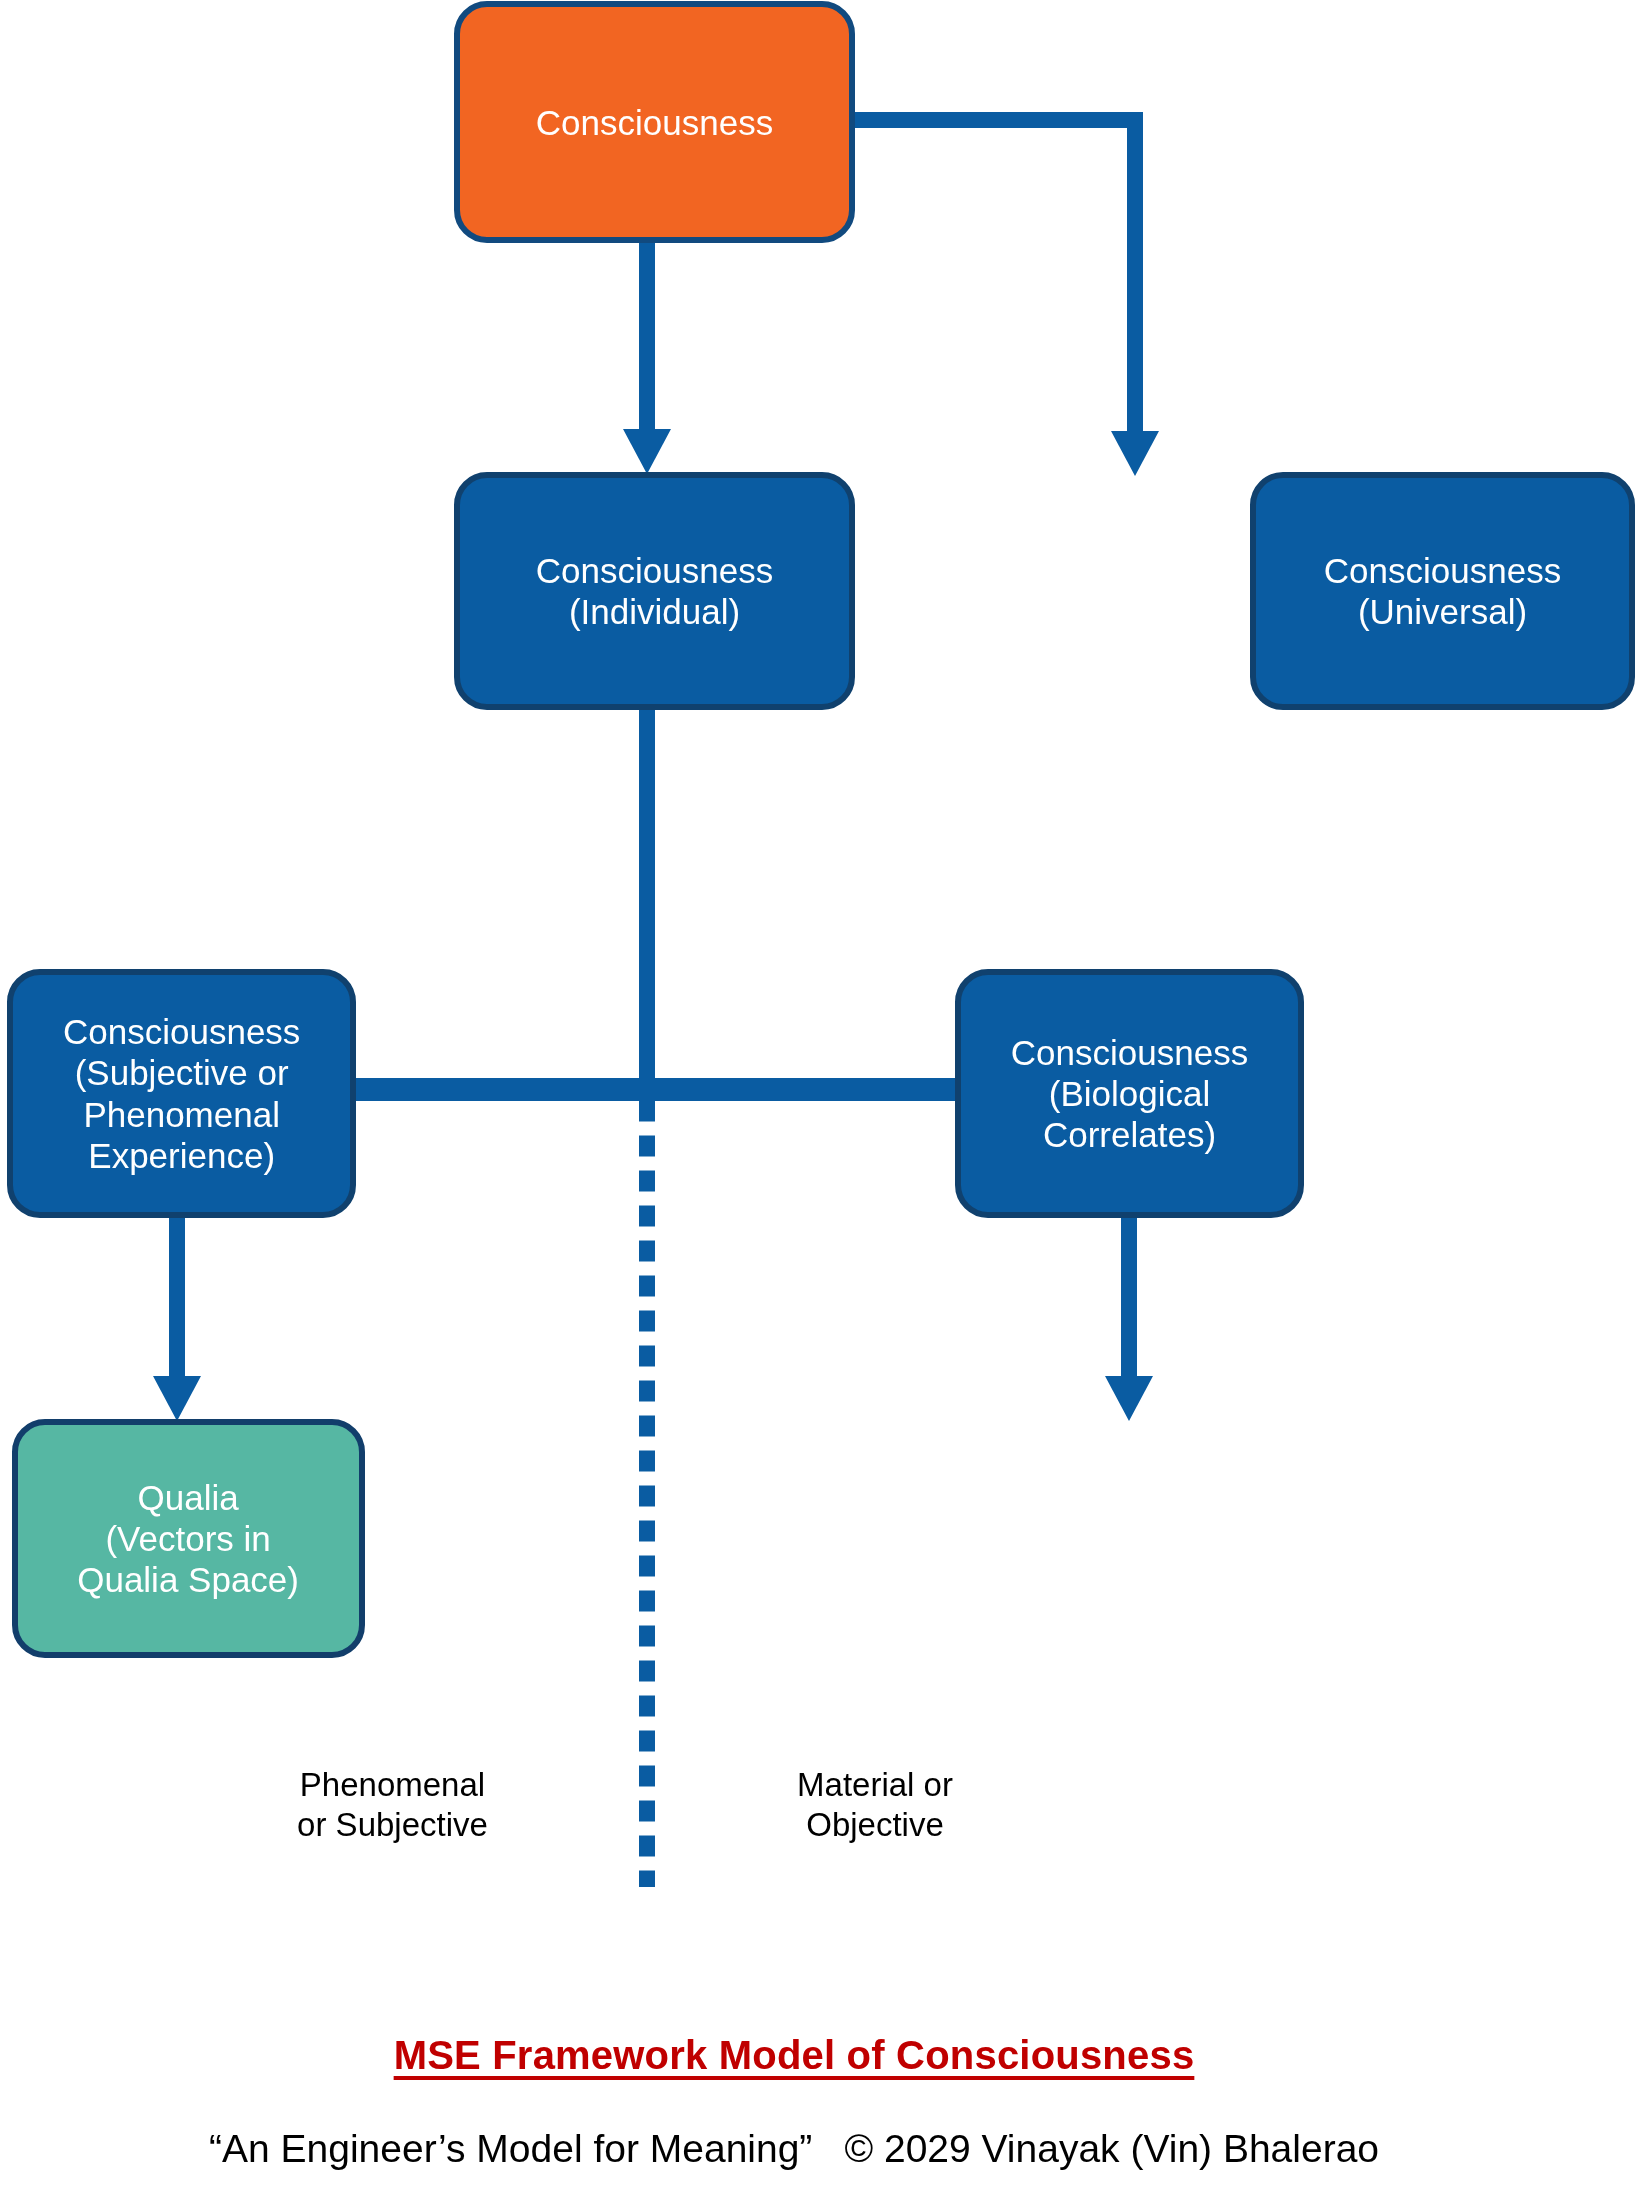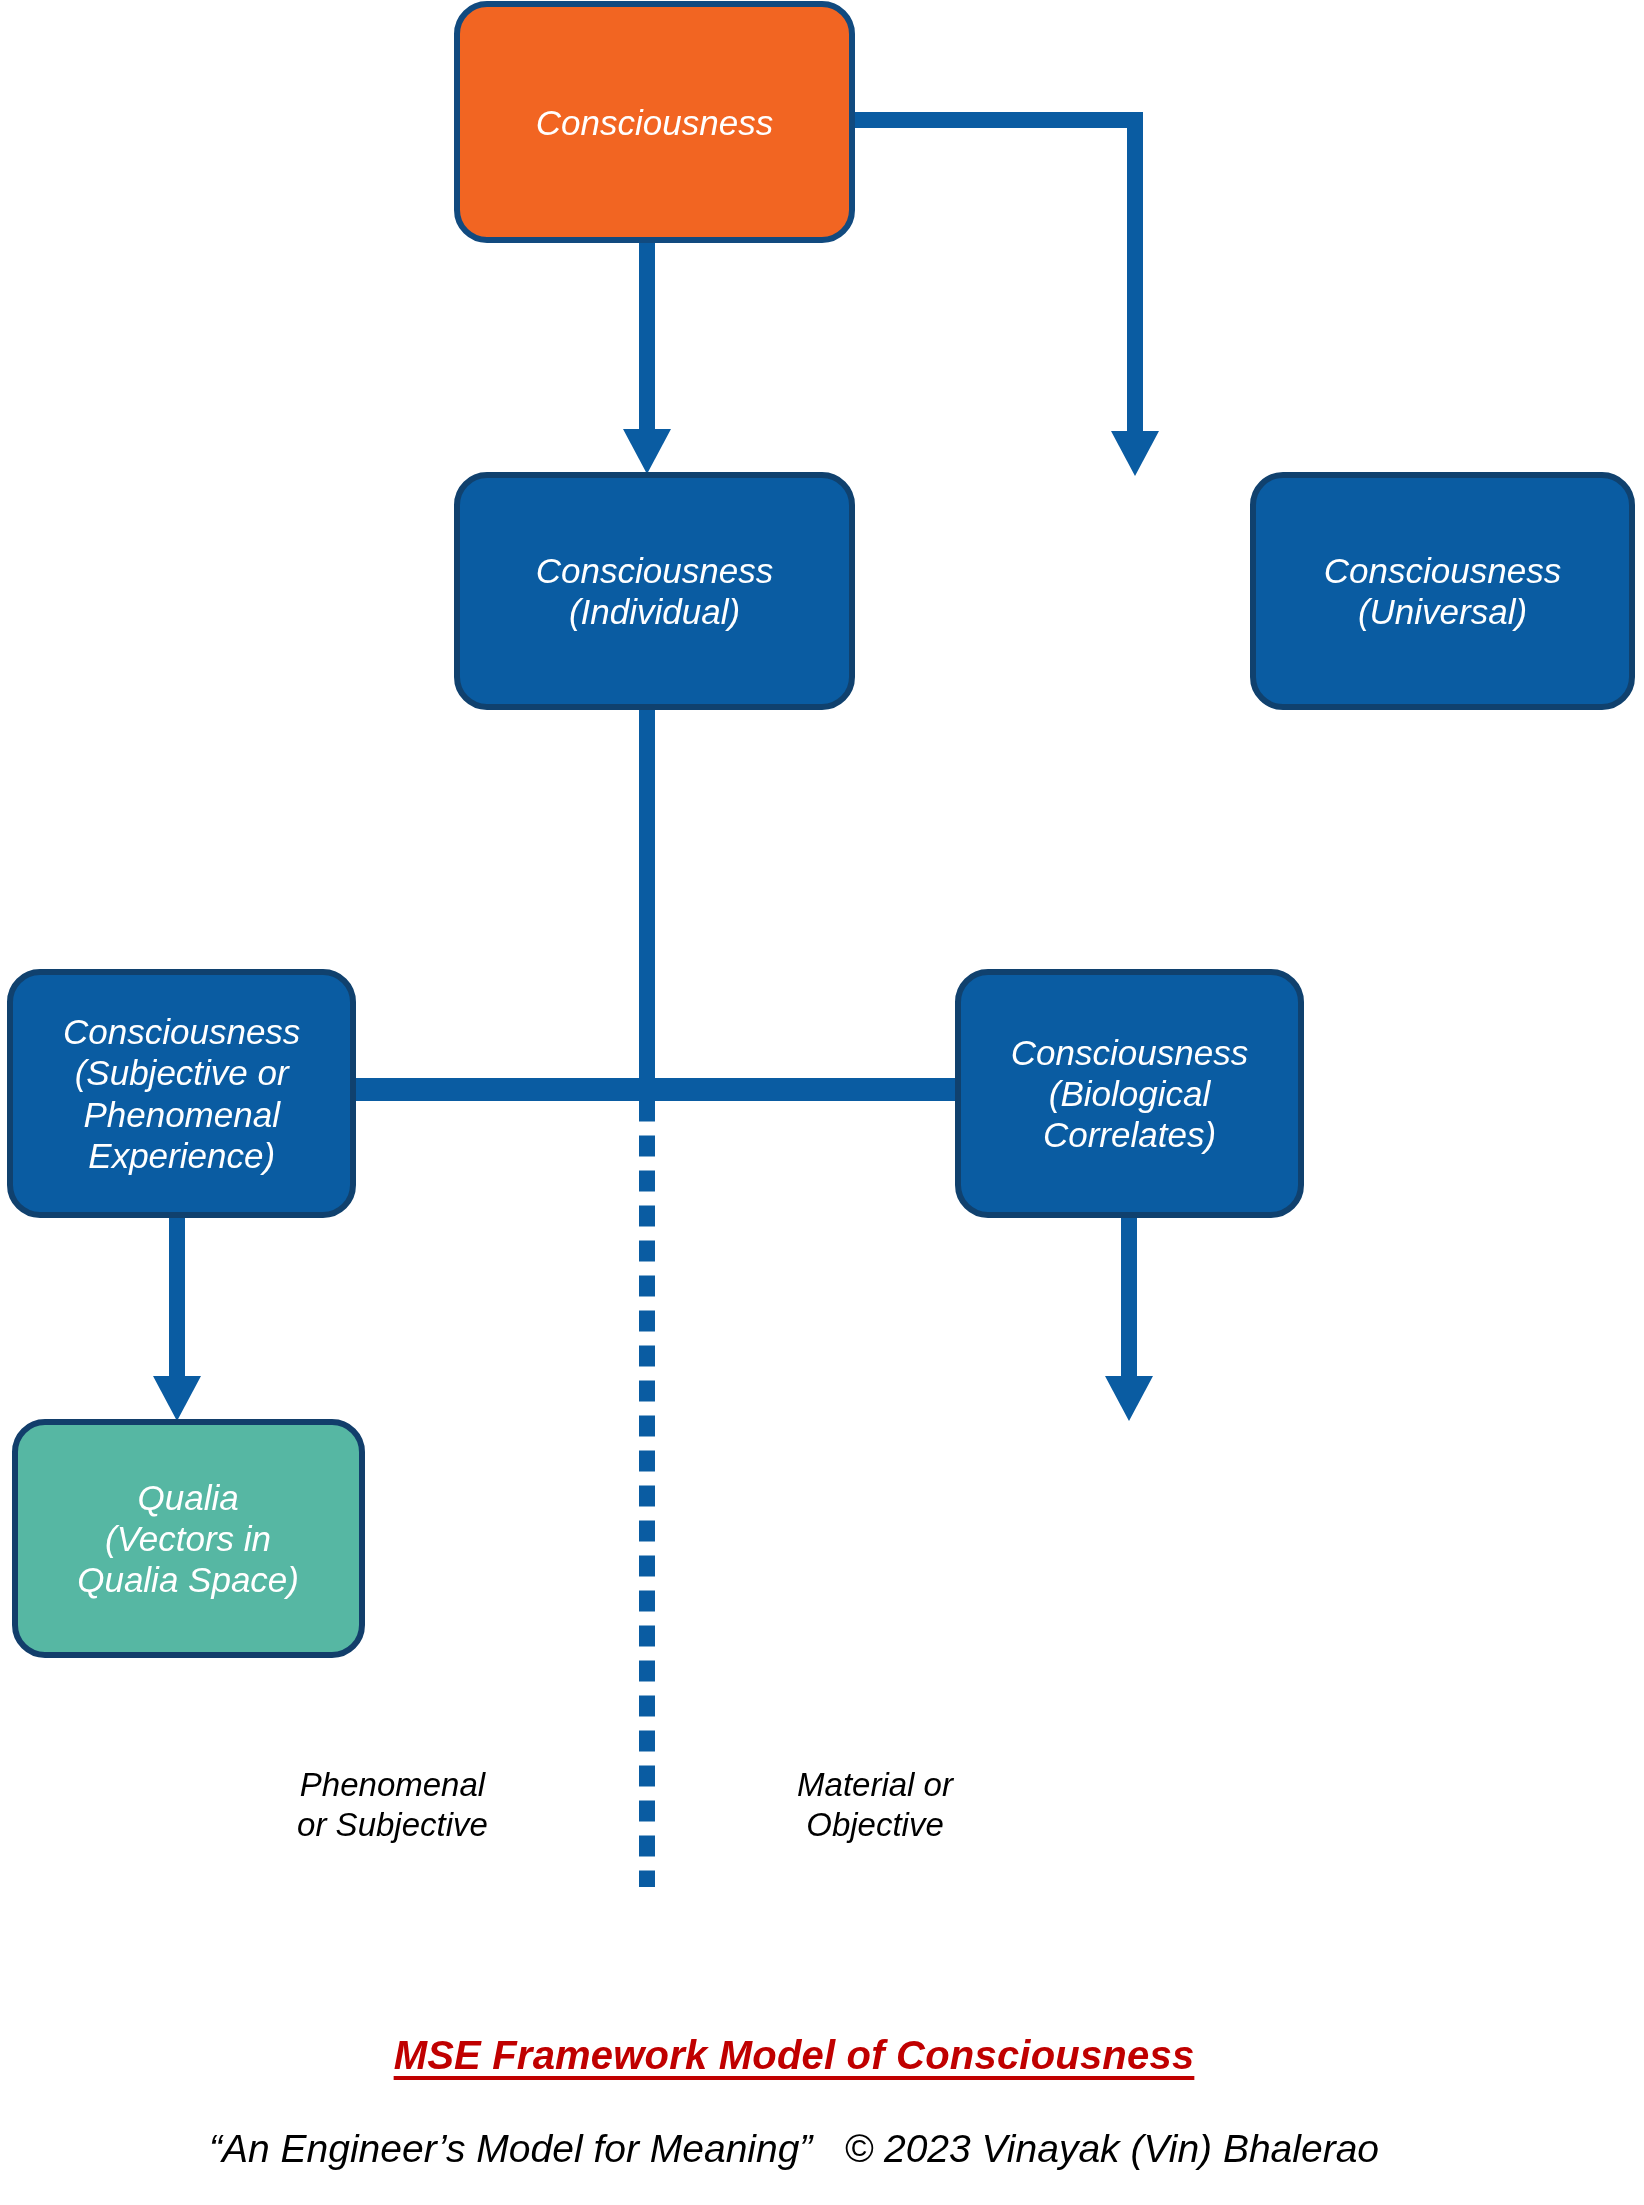--- a/index.html
+++ b/index.html
@@ -1,17 +1,17 @@
 <!DOCTYPE html>
 <html style="font-size:11.5px"><head>
 <meta charset="utf-8">
 <style>
   html,body{margin:0;padding:0;background:#ffffff;}
   body{width:1644px;height:2205px;position:relative;font-family:"Liberation Sans",sans-serif;overflow:hidden;}
-  #stage{position:absolute;left:0;top:0;width:1588px;height:2205px;font-style:italic;}
+  #stage{position:absolute;left:0;top:0;width:1588px;height:2205px;}
 
   .node{position:absolute;box-sizing:border-box;display:flex;align-items:center;
         justify-content:center;text-align:center;color:#ffffff;border-radius:33px;
         border:6.5px solid #104A7D;line-height:1.18;z-index:5;}
   .node span{display:block;white-space:pre-line;}
 
   .node.root{background:#F26522;border-color:#114A7F;font-size:35px;}
   .node.blue{background:#0A5CA2;border-color:#10416E;font-size:35px;}
   .node.teal{background:#56B7A3;border-color:#123E6B;font-size:35px;}
 
@@ -98,17 +98,17 @@
 
   <div class="sidelabel" style="left:223px;top:1765px;width:339px;">Phenomenal
 or Subjective</div>
 
   <div class="sidelabel" style="left:720px;top:1765px;width:310px;">Material or
 Objective</div>
 
   <div class="footer-title" style="left:0;top:2033px;">MSE Framework Model of Consciousness</div>
 
   <div class="footer-line" style="left:0;top:2127px;">
-    <span class="quote">“An Engineer’s Model for Meaning”</span><span class="copy">© 2023 Vinayak (Vin) Bhalerao</span>
+    <span class="quote">“An Engineer’s Model for Meaning”</span><span class="copy">© 2029 Vinayak (Vin) Bhalerao</span>
   </div>
 
 </div>
 
 
 </body></html>

